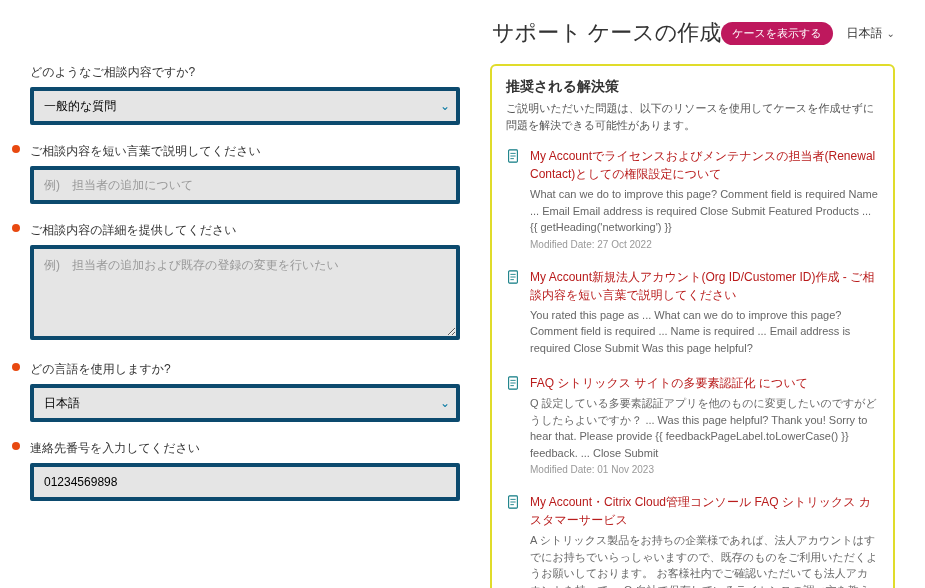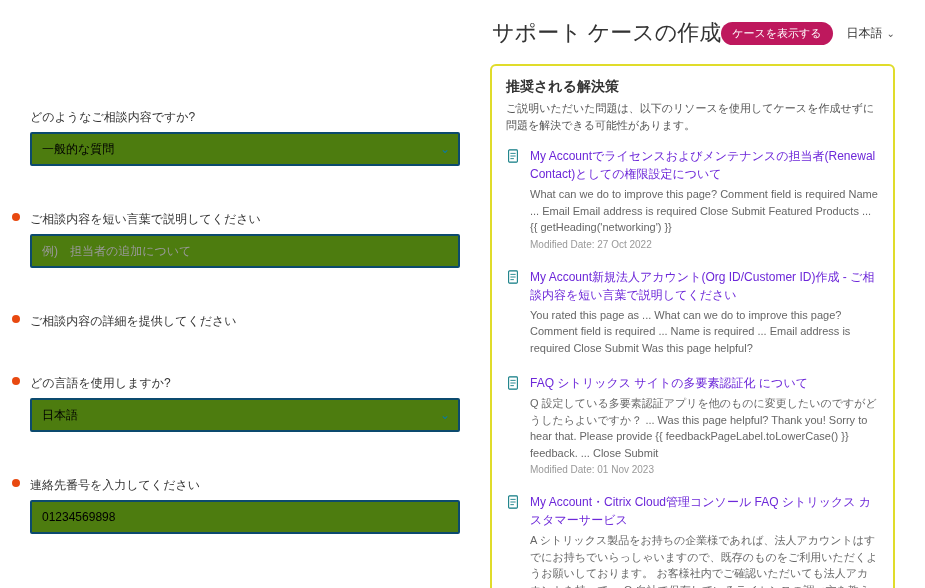--- a/index.html
+++ b/index.html
@@ -63,41 +63,40 @@
       display: flex;
       gap: 30px;
     }
     .left {
       flex: 0 0 430px;
       position: relative;
     }
     .field {
       margin-bottom: 18px;
       position: relative;
-      margin-top: 45px;
     }
     .field-label {
       font-size: 12px;
       color: #333;
       margin-bottom: 6px;
       display: block;
     }
     .field-help {
       font-size: 11px;
       color: #666;
       margin-bottom: 6px;
     }
     .select, .input, .textarea {
       width: 100%;
-      border: 2px solid #0c4a6e;
+      border: 4px solid #0c4a6e;
       border-radius: 2px;
       padding: 8px 10px;
       font-size: 12px;
       font-family: inherit;
-      background: #4d7c0f;
+      background: #e5e5e5;
     }
     .select {
       appearance: none;
       padding-right: 28px;
       position: relative;
     }
     .select-wrap {
       position: relative;
     }
     .select-wrap .chev {
@@ -154,21 +153,21 @@
       flex-shrink: 0;
       width: 14px;
       height: 14px;
       color: #0d7a82;
       margin-top: 2px;
     }
     .rec-body {
       flex: 1;
     }
     .rec-link {
-      color: #6d28d9;
+      color: #b91c1c;
       font-size: 12px;
       line-height: 1.5;
       text-decoration: none;
       cursor: pointer;
     }
     .rec-desc {
       font-size: 11px;
       color: #666;
       line-height: 1.5;
       margin-top: 3px;
@@ -209,20 +208,21 @@
 
       <div class="field">
         <span class="red-dot"></span>
         <label class="field-label">ご相談内容を短い言葉で説明してください</label>
         <input class="input" type="text" placeholder="例)　担当者の追加について" style="">
       </div>
 
       <div class="field">
         <span class="red-dot"></span>
         <label class="field-label">ご相談内容の詳細を提供してください</label>
+        <textarea class="textarea" placeholder="例)　担当者の追加および既存の登録の変更を行いたい" style=""></textarea>
       </div>
 
       <div class="field">
         <span class="red-dot"></span>
         <label class="field-label">どの言語を使用しますか?</label>
         <div class="select-wrap">
           <select class="select">
             <option>日本語</option>
           </select>
           <span class="chev">⌄</span>

